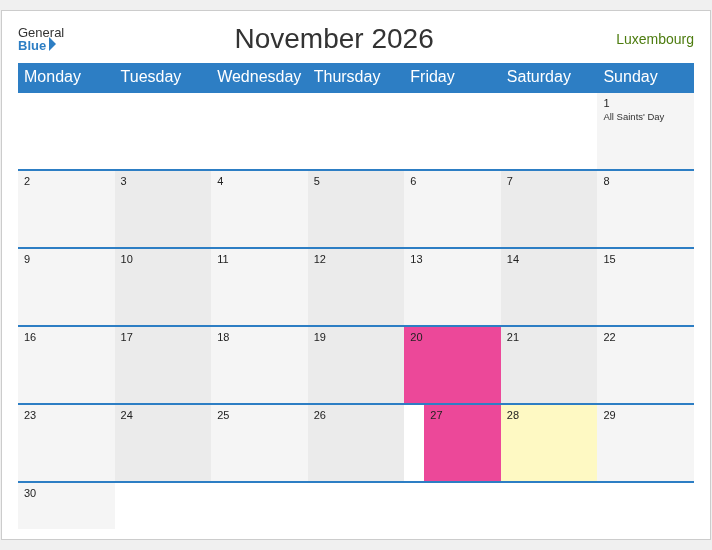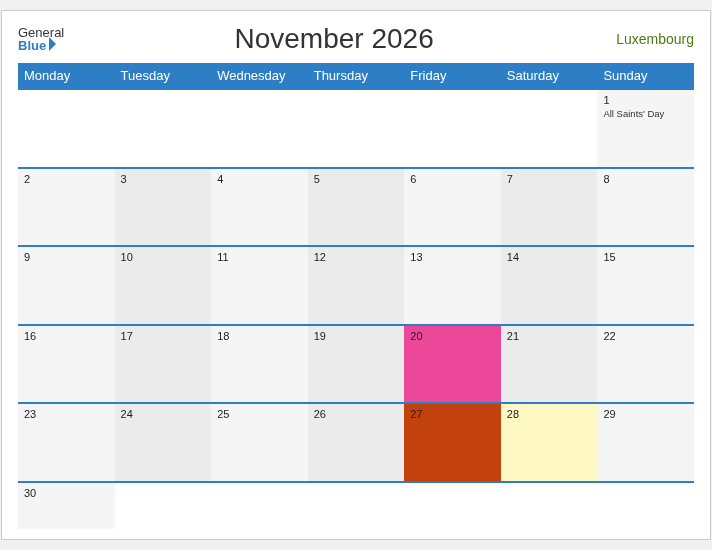--- a/index.html
+++ b/index.html
@@ -70,21 +70,21 @@
     .grid {
       flex: 1;
       display: flex;
       flex-direction: column;
     }
     .day-headers {
       display: grid;
       grid-template-columns: repeat(7, 1fr);
       background: #2d7ec4;
       color: #fff;
-      font-size: 13px;
+      font-size: 16px;
     }
     .day-header {
       padding: 5px 6px;
       text-align: left;
     }
     .weeks {
       flex: 1;
       display: flex;
       flex-direction: column;
     }
@@ -243,21 +243,21 @@
           </div>
           <div class="day-cell even" style="background: rgb(235, 235, 235);">
             <span class="day-num">24</span>
           </div>
           <div class="day-cell" style="background: rgb(245, 245, 245);">
             <span class="day-num">25</span>
           </div>
           <div class="day-cell even" style="background: rgb(235, 235, 235);">
             <span class="day-num">26</span>
           </div>
-          <div class="day-cell" style="background: #c2410c;">
+          <div class="day-cell" style="background: #ec4899; margin-left: 20px;">
             <span class="day-num">27</span>
           </div>
           <div class="day-cell even" style="background: #fef9c3;">
             <span class="day-num">28</span>
           </div>
           <div class="day-cell" style="background: rgb(245, 245, 245);">
             <span class="day-num">29</span>
           </div>
         </div>
         <div class="week week-6">

